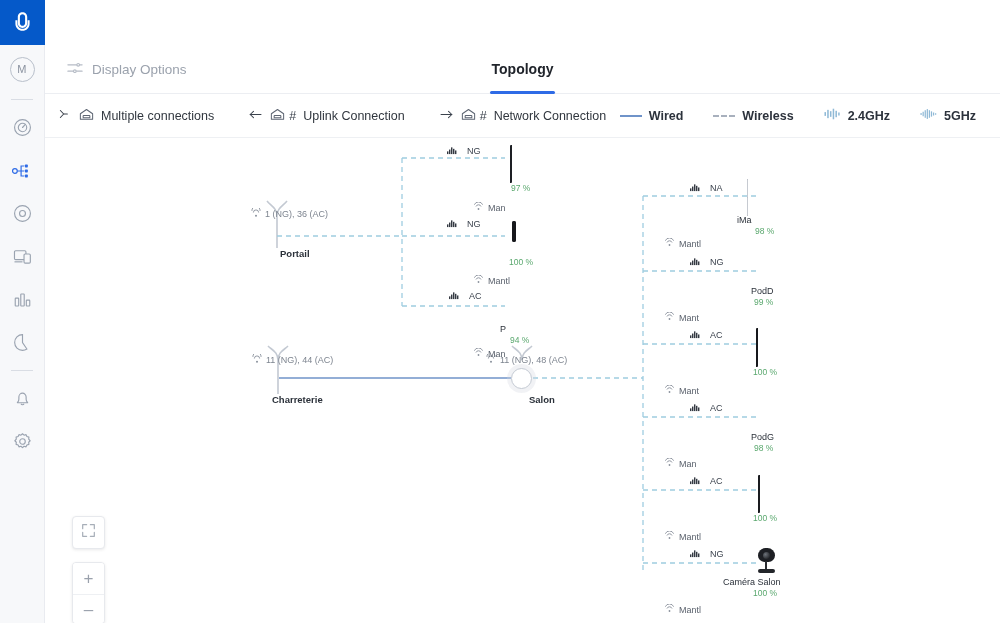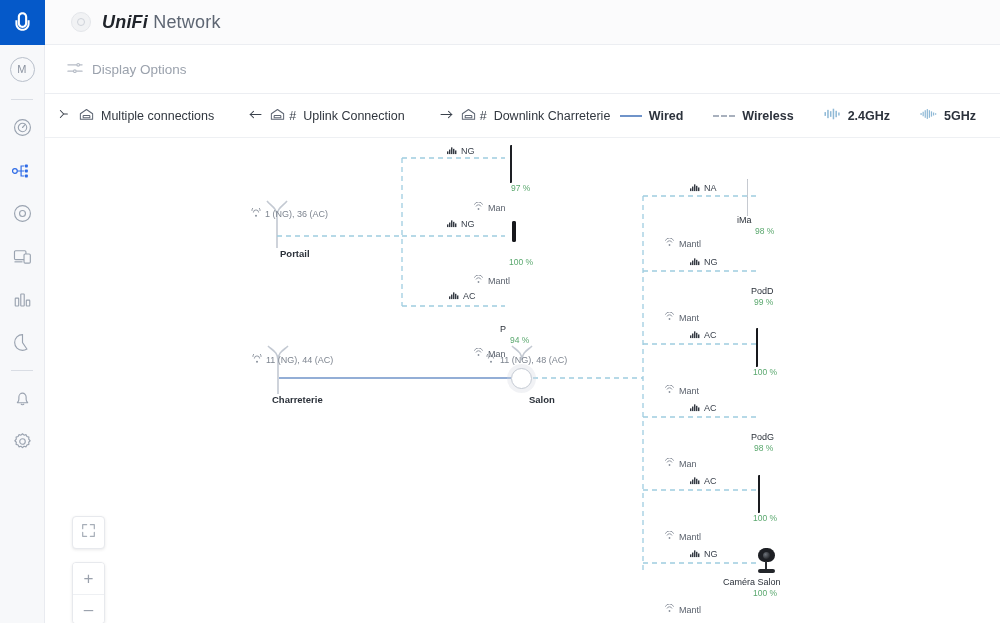--- a/index.html
+++ b/index.html
@@ -102,21 +102,21 @@
     white-space: nowrap; display: flex; align-items: center; gap: 3px;
   }
   .ap-name {
     position: absolute; font-size: 9.5px; font-weight: 700; color: #2b313a;
     white-space: nowrap;
     margin-left: 20px;
   }
 
   .dev-band {
     position: absolute; font-size: 9px; color: #3b424d;
-    display: flex; align-items: center; gap: 3px; white-space: nowrap;
+    display: flex; align-items: center; gap: 9px; white-space: nowrap;
   }
   .dev-ssid {
     position: absolute; font-size: 9px; color: #5b626d;
     display: flex; align-items: center; gap: 4px; white-space: nowrap;
     overflow: hidden;
     margin-top: 32px;
   }
   .dev-name {
     position: absolute; font-size: 9px; font-weight: 400; color: #2b313a;
     white-space: nowrap;
@@ -282,40 +282,35 @@
     </div>
 
     <div class="rail-icon">
       <svg width="21" height="21" viewBox="0 0 22 22" fill="none" stroke="currentColor" stroke-width="1.2">
         <circle cx="11" cy="11" r="2.9"></circle>
         <path d="M11 2.9 l1.6 1.5 2.1-.6 .9 2 2.1 .6 -.2 2.2 1.5 1.6 -1.5 1.6 .2 2.2 -2.1 .6 -.9 2 -2.1-.6 -1.6 1.5 -1.6-1.5 -2.1 .6 -.9-2 -2.1-.6 .2-2.2 -1.5-1.6 1.5-1.6 -.2-2.2 2.1-.6 .9-2 2.1 .6 z" stroke-linejoin="round"></path>
       </svg>
     </div>
   </div>
 
-  <div id="topbar">
-    <span id="brand-dot">
-        <i></i>
-      </span>
-    <span id="brand"><b>UniFi</b><span> Network</span></span>
-  </div>
 
   <div id="subbar">
     <div id="display-options">
       <span>
         <svg width="16" height="14" viewBox="0 0 18 14" fill="none" stroke="#b6bcc6" stroke-width="1.3" stroke-linecap="round">
           <path d="M1 3.4 h11 M1 10.6 h7"></path>
           <path d="M13.6 3.4 h3.4 M10.4 10.6 h6.6"></path>
           <circle cx="12.6" cy="3.4" r="1.5" fill="#fff"></circle>
           <circle cx="8.8" cy="10.6" r="1.5" fill="#fff"></circle>
         </svg>
       </span>
       <span>Display Options</span>
     </div>
     <div id="tabs">
+      <div class="tab active">Topology</div>
     </div>
   </div>
 
   <div id="legend">
     <div id="legend-left">
 
       <div class="legend-group">
         <span>
           <svg width="13" height="12" viewBox="0 0 14 12" fill="none" stroke="#3b424d" stroke-width="1.1" stroke-linecap="round">
             <path d="M1.5 2.2 L5 6 L1.5 9.8"></path>
@@ -355,21 +350,21 @@
               <path d="M10.2 2.6 L13.8 6 L10.2 9.4"></path>
           </svg>
         </span>
         <span>
           <svg width="15" height="13" viewBox="0 0 16 14" fill="none" stroke="#5e6673" stroke-width="1.1">
             <path d="M1.4 6.2 L8 1.6 L14.6 6.2 V12.2 H1.4 Z" stroke-linejoin="round"></path>
             <rect x="4.4" y="8" width="7.2" height="2.6" rx=".5"></rect>
           </svg>
         </span>
         <span class="hash">#</span>
-        <span class="lbl-reg">Downlink Charreterie</span>
+        <span class="lbl-reg">Network Connection</span>
       </div>
     </div>
 
     <div id="legend-right">
       <div class="legend-group">
         <span class="line-wired"></span>
         <span class="lbl">Wired</span>
       </div>
       <div class="legend-group">
         <span class="line-wireless"></span>

